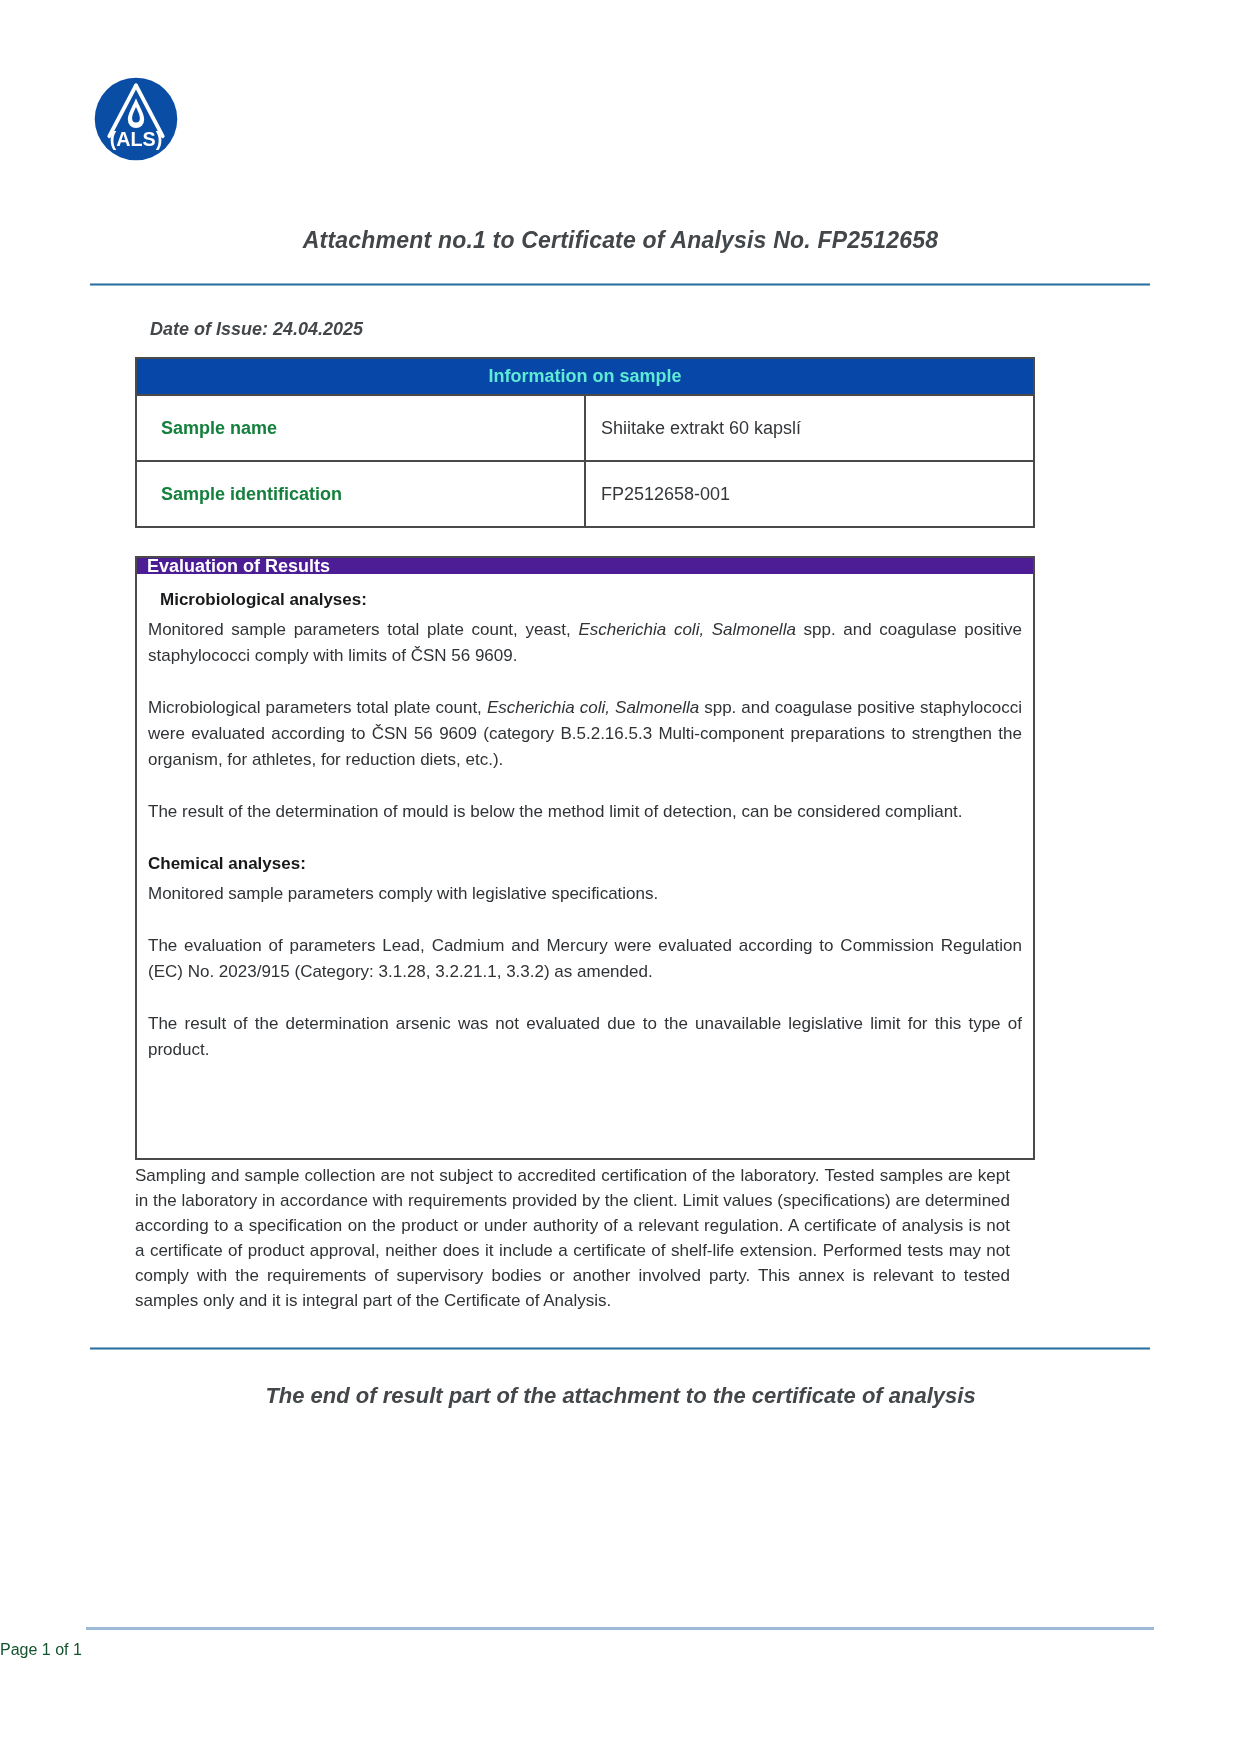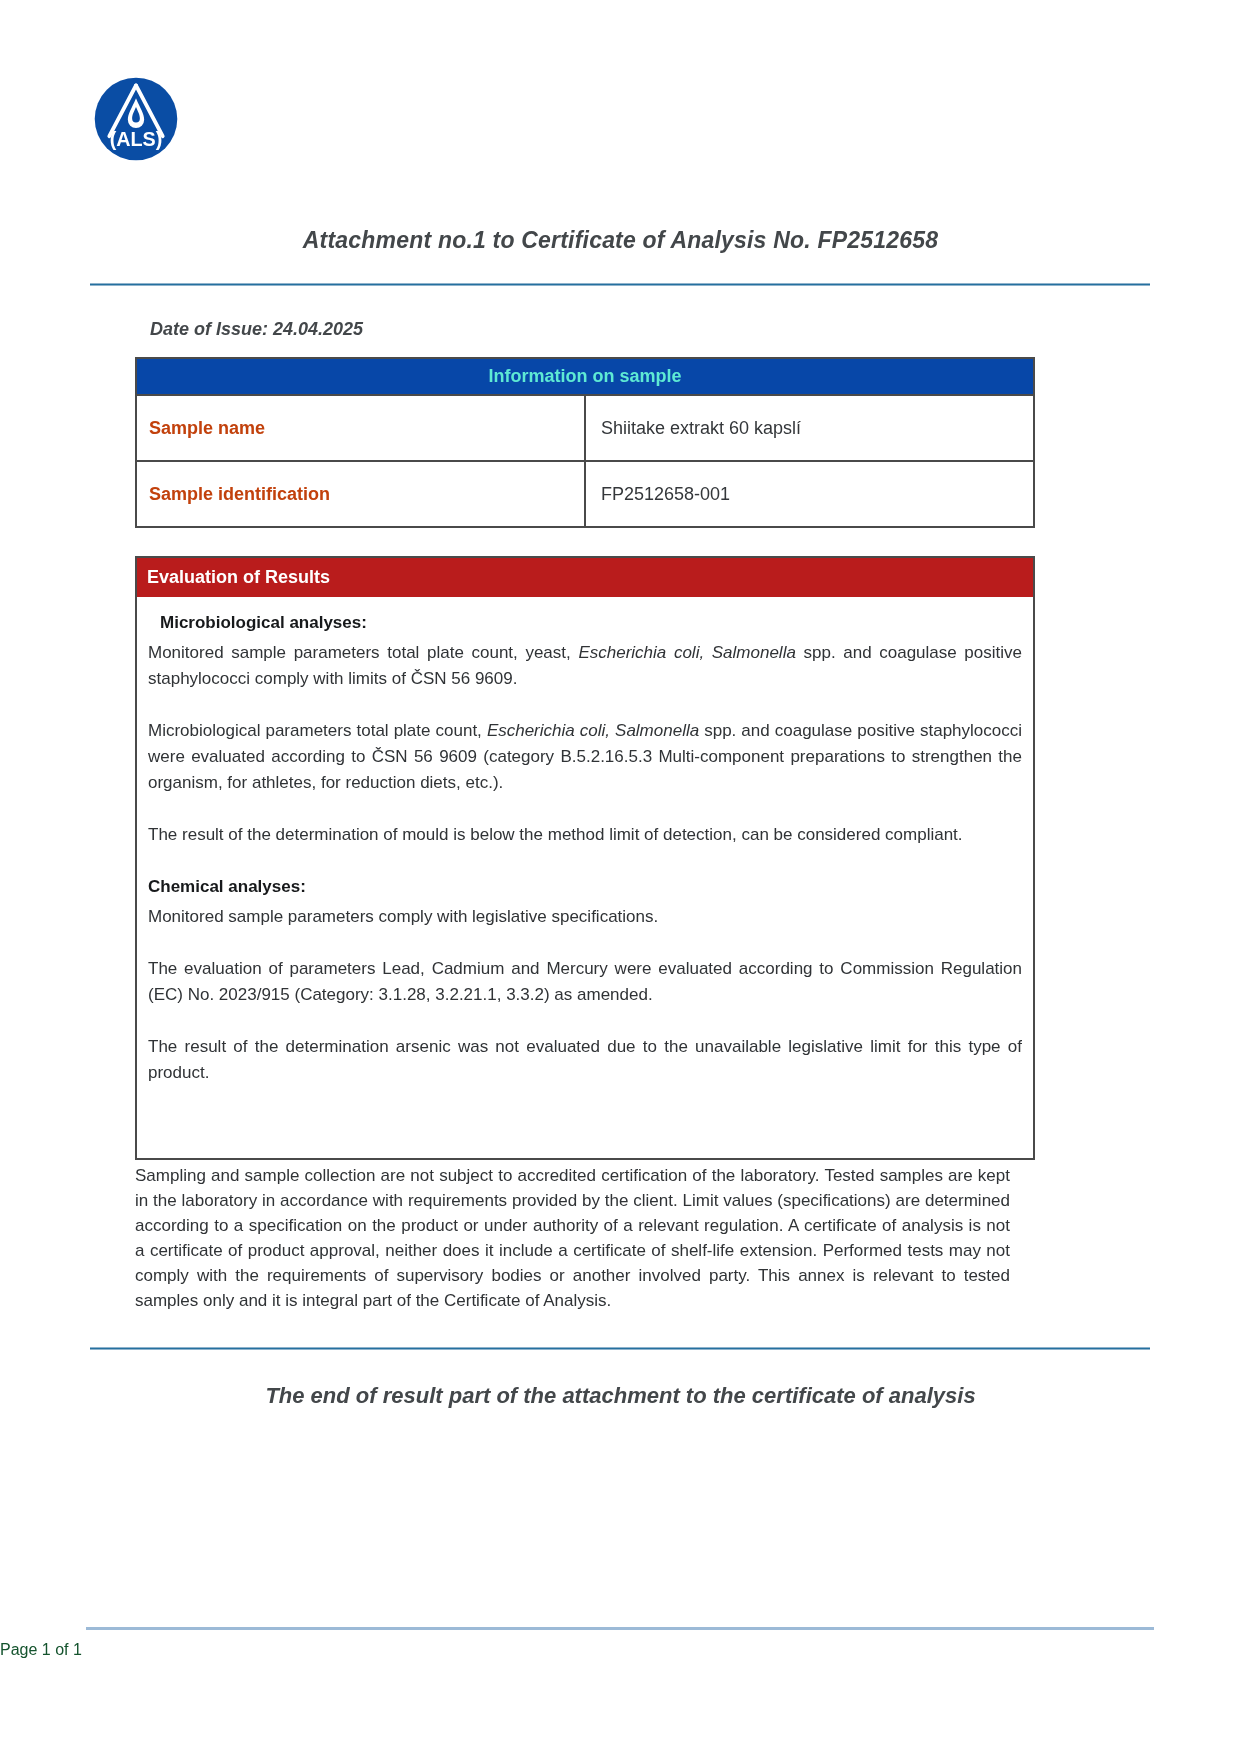--- a/index.html
+++ b/index.html
@@ -49,32 +49,32 @@
   }
   .sample-table th, .sample-table td {
     border:2px solid #4a4a4a;
   }
   .sample-table .tbl-header {
     background:#0747a8; color:#5eead4;
     font-size:18px; font-weight:bold; text-align:center;
     height:37px;
   }
   .sample-table td { height:66px; font-size:18px; vertical-align:middle; }
-  .sample-table .lbl { width:443px; padding-left:12px; font-weight:bold; color:#c2410c; }
+  .sample-table .lbl { width:443px; padding-left:24px; font-weight:bold; color:#15803d; }
   .sample-table .val { padding-left:15px; color:#34373a; }
 
   
   .eval-box {
     position:absolute; left:135px; top:556px; width:900px; height:604px;
     border:2px solid #4a4a4a; background:#ffffff;
   }
   .eval-header {
-    background:#b91c1c; color:#ffffff;
+    background:#4c1d95; color:#ffffff;
     font-size:18px; font-weight:bold;
-    height:39px; padding:0 0 0 10px;
+    height:16px; padding:0 0 0 10px;
     display:flex; align-items:center;
   }
   .eval-body {
     padding:13px 11px 0 11px;
     font-size:17px; line-height:26px; color:#303336;
   }
   .block { margin-top:26px; }
   .block:first-child { margin-top:0;margin-left:12px; }
   .block.heading { font-weight:bold; text-align:left; color:#17191b; }
   .block.heading + .block.para { margin-top:4px; }

